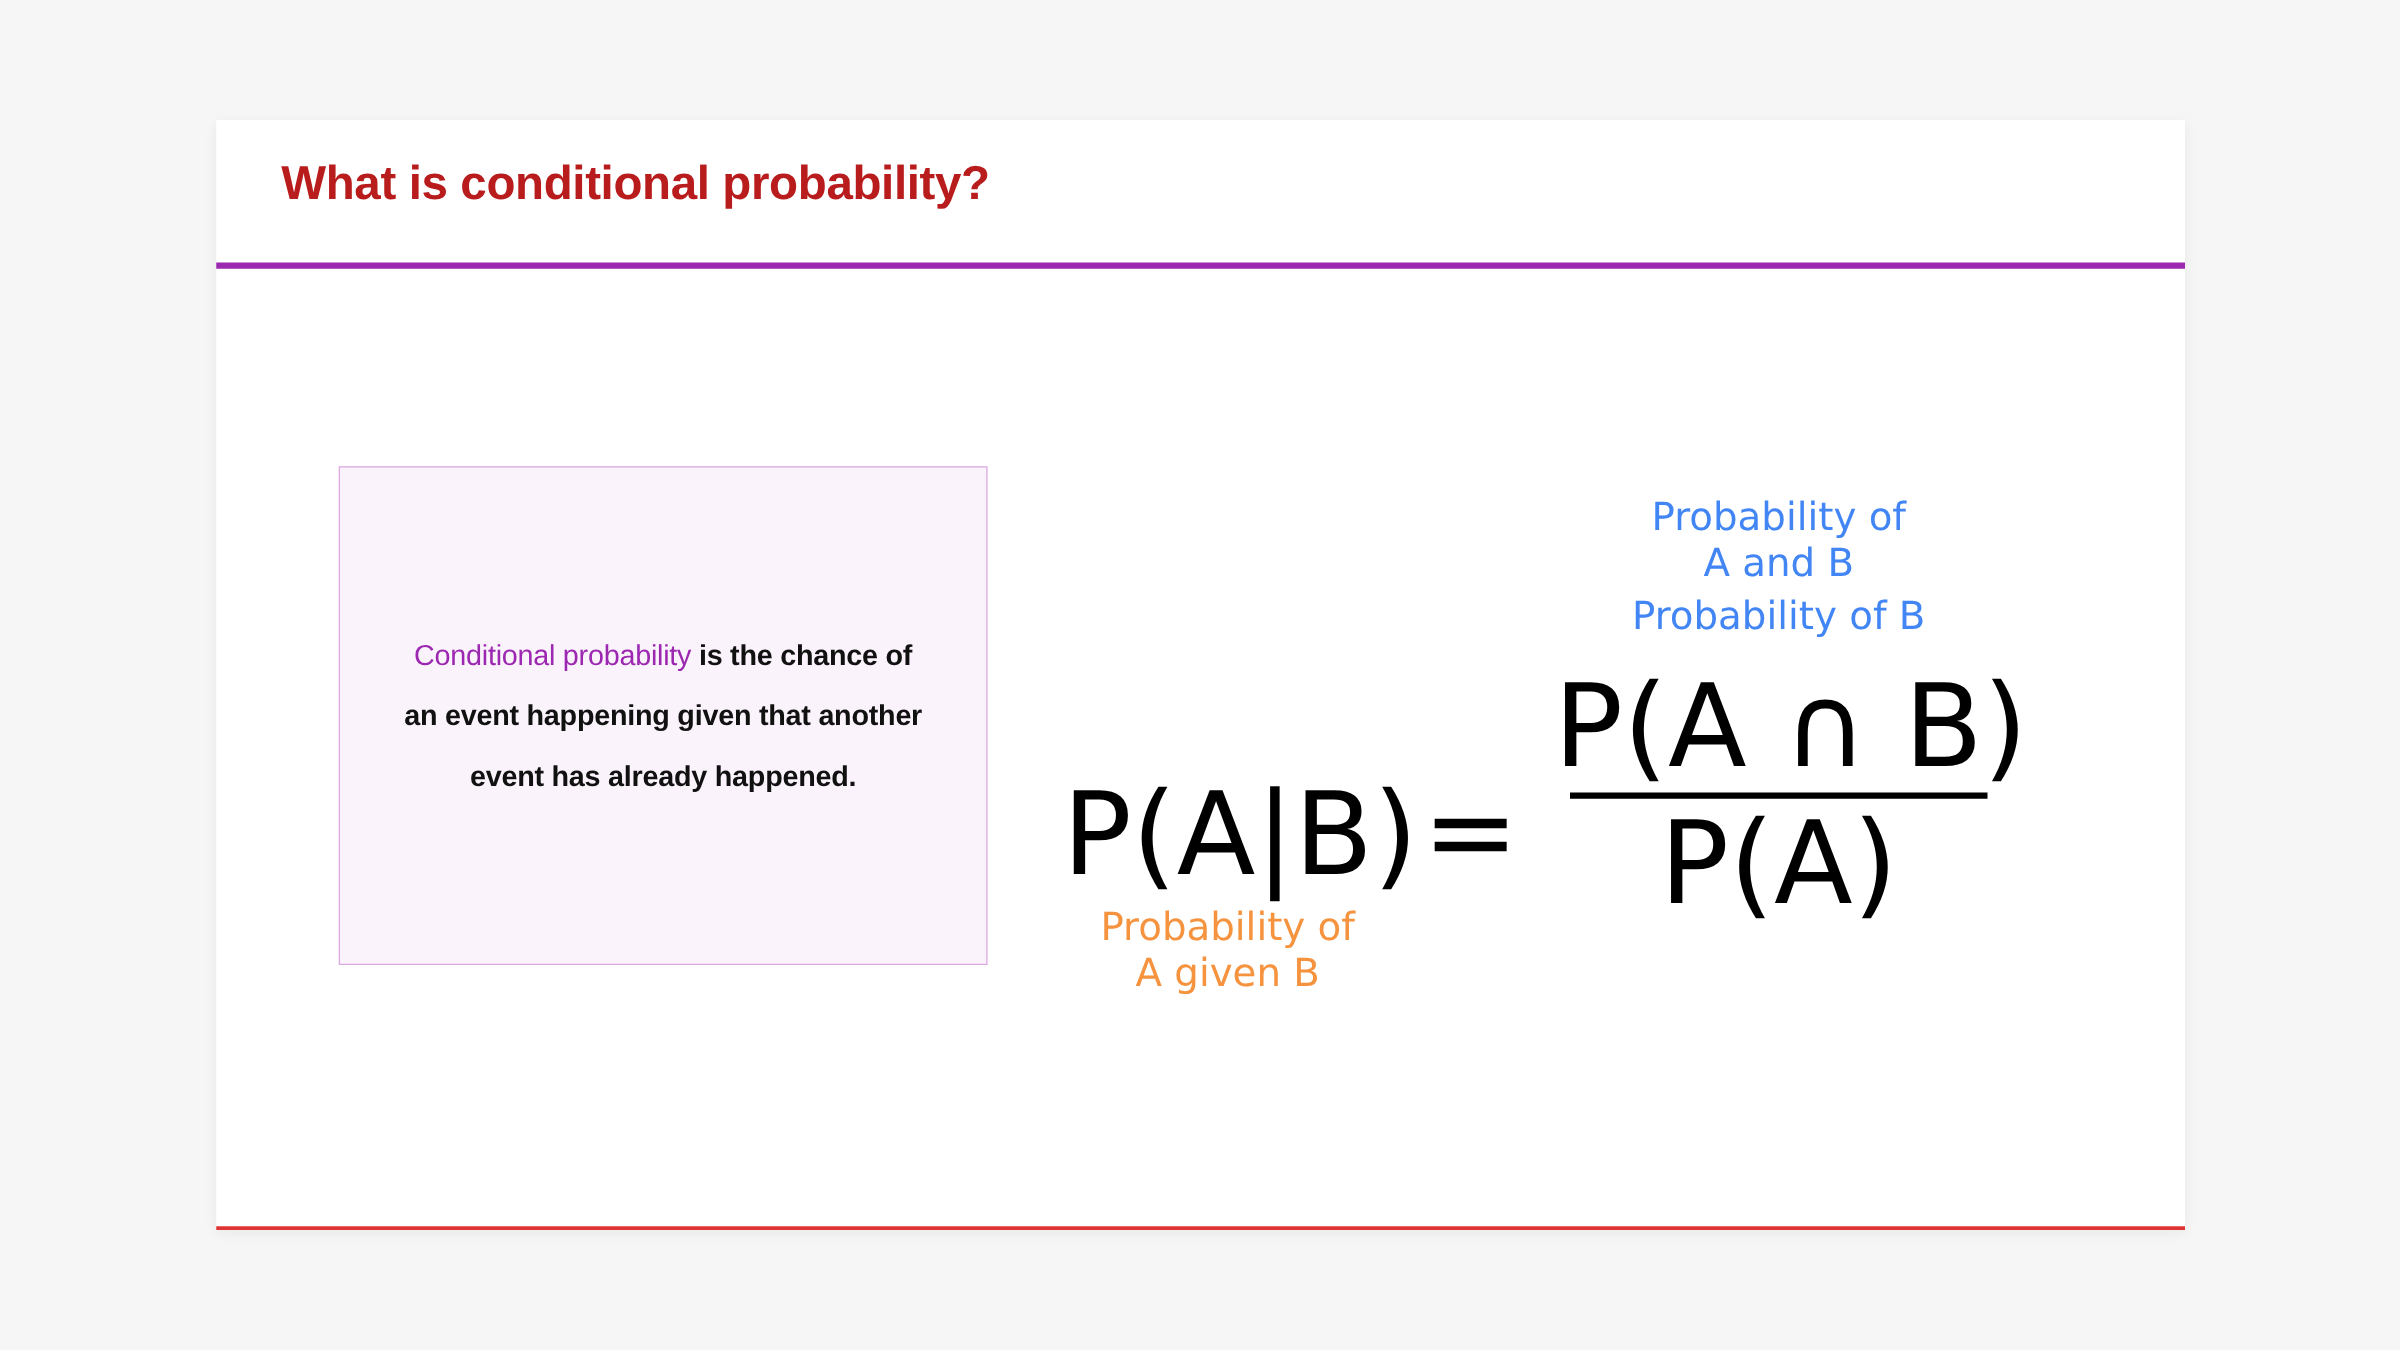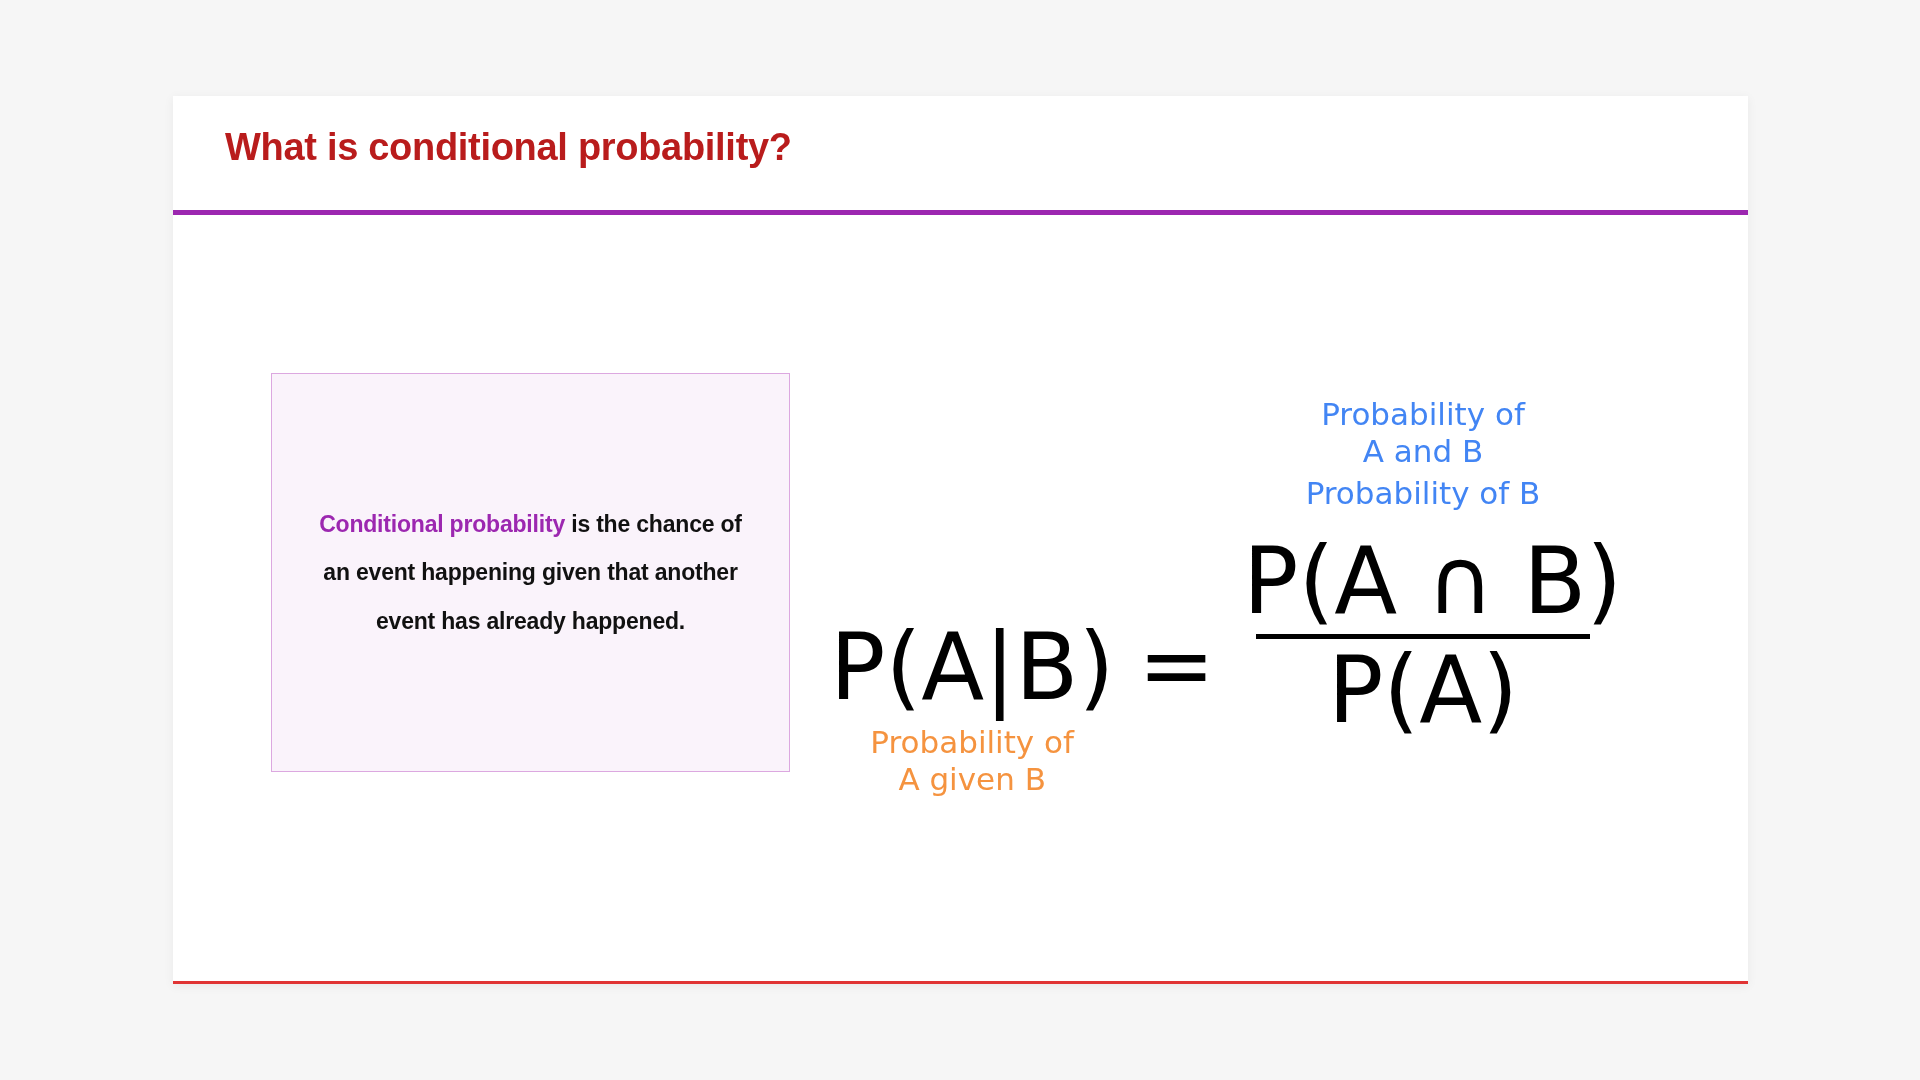--- a/index.html
+++ b/index.html
@@ -73,21 +73,21 @@
     width: 430px;
     text-align: center;
     font-size: 23px;
     font-weight: bold;
     line-height: 2.1;
     color: #111111;
     letter-spacing: -0.2px;
   }
   #definition-term {
     color: #9c27b0;
-    font-weight: bold;
+    font-weight: normal;
   }
 
   
   #formula-zone {
     position: absolute;
     left: 617px;
     top: 200px;
     width: 950px;
     height: 620px;
   }
@@ -99,20 +99,21 @@
     top: 326px;
     text-align: center;
   }
   #lhs-expression {
     font-size: 92px;
     line-height: 1;
     color: #000000;
     font-family: "DejaVu Sans", sans-serif;
     font-weight: 400;
     white-space: nowrap;
+    margin-left: 20px;
   }
   #lhs-caption {
     margin-top: 10px;
     font-size: 31px;
     line-height: 1.18;
     color: #f5933f;
     font-family: "DejaVu Sans", sans-serif;
     white-space: pre-line;
   }
 

